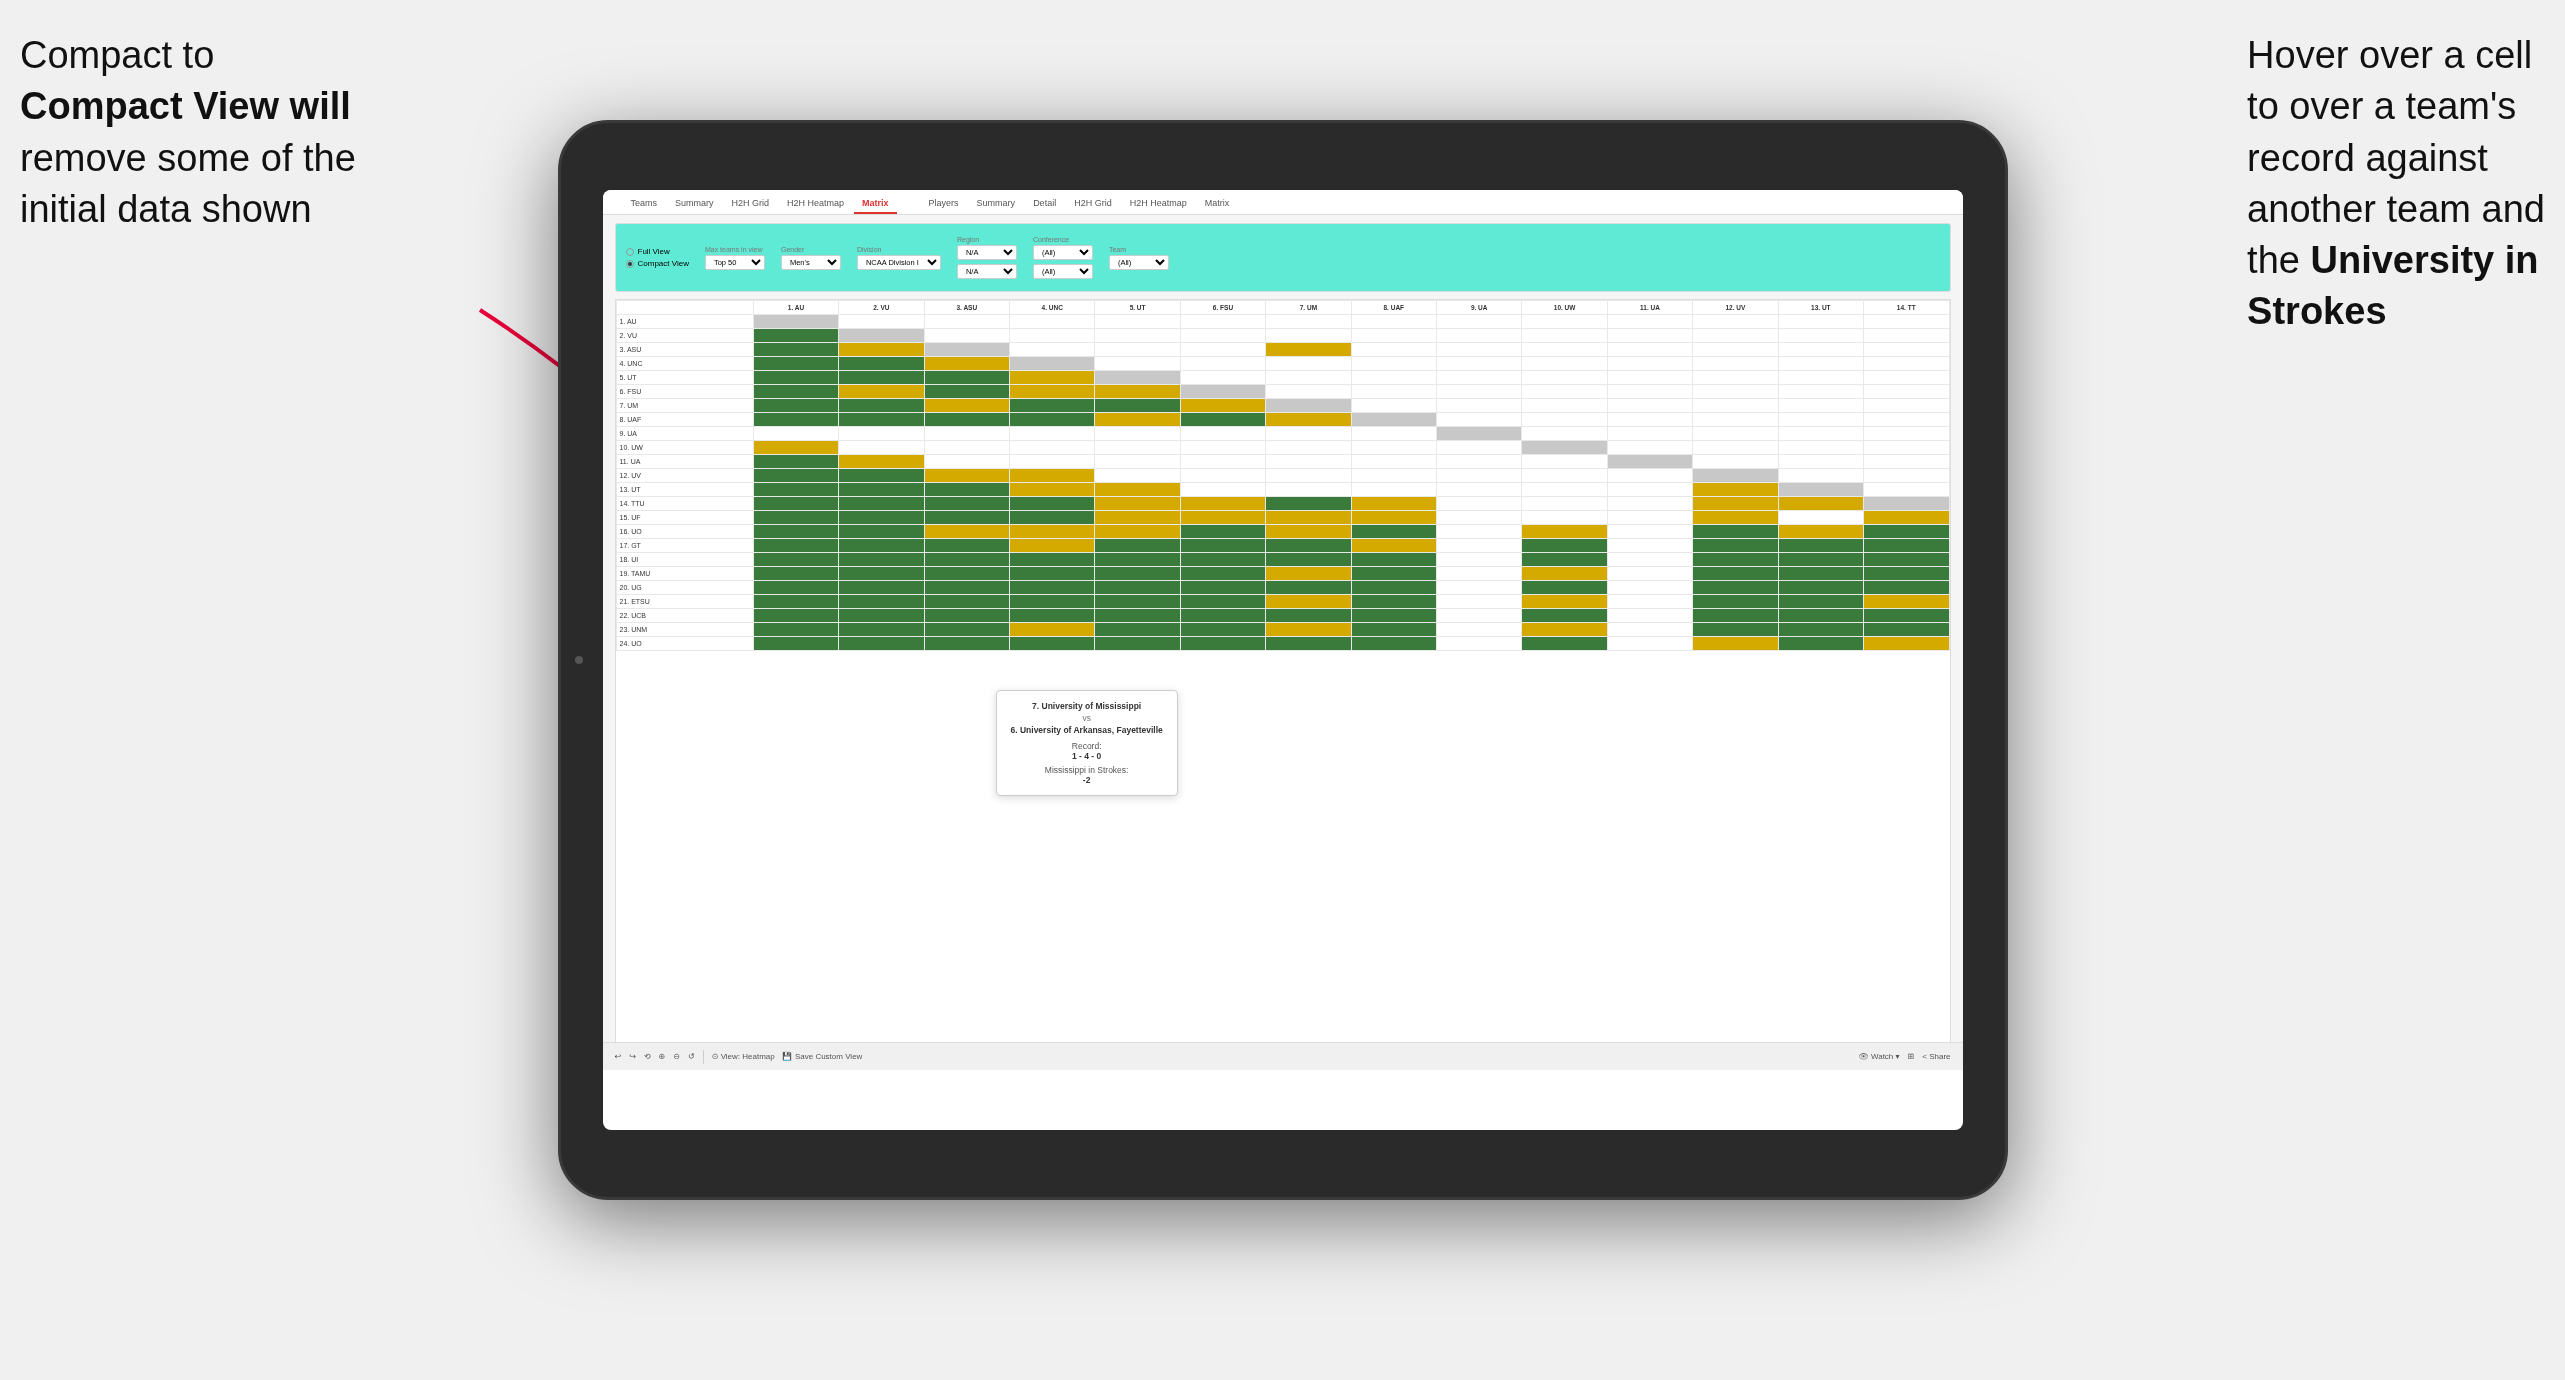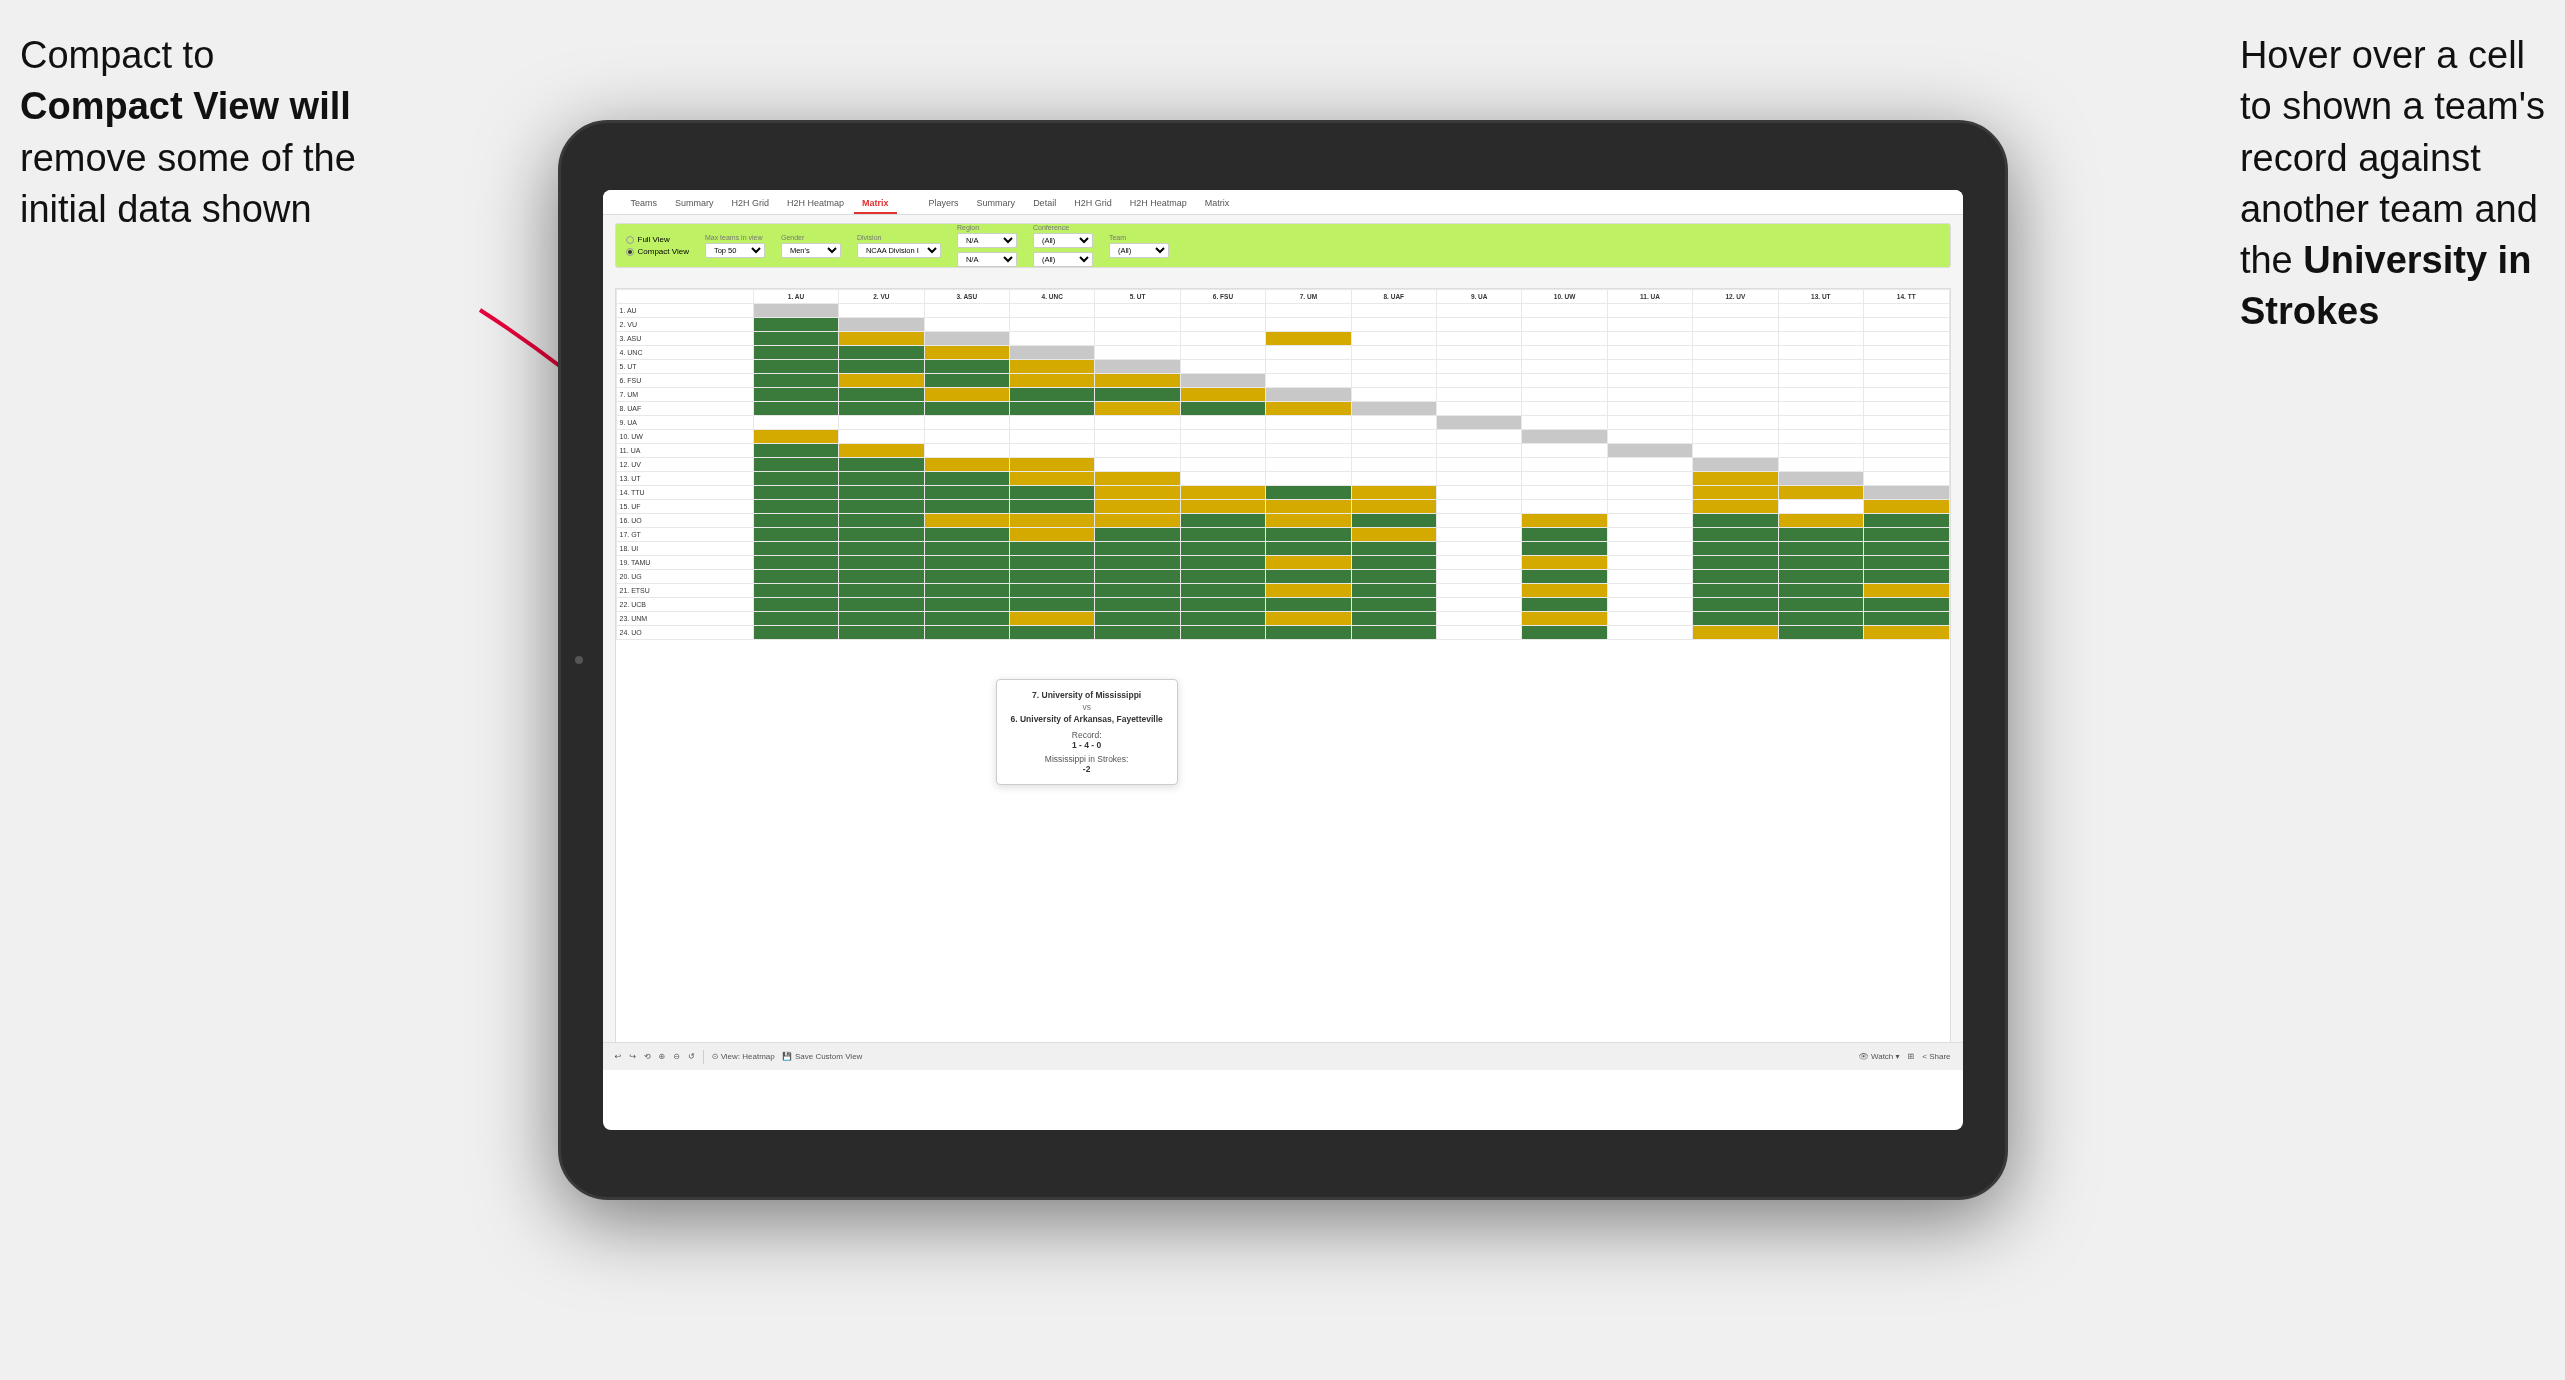--- a/index.html
+++ b/index.html
@@ -145,25 +145,25 @@
     .content-area {
       background: #f5f5f5;
       padding: 8px 12px;
       height: calc(100% - 85px);
       overflow: hidden;
       position: relative;
     }
 
     
     .filters-row {
-      background: #bef264;
+      background: #5eead4;
       border: 1px solid #ddd;
       border-radius: 3px;
-      padding: 0 10px;
-      margin-bottom: 20px;
+      padding: 12px 10px;
+      margin-bottom: 7px;
       display: flex;
       align-items: center;
       gap: 16px;
       font-size: 8px;
     }
     .radio-group {
       display: flex;
       flex-direction: column;
       gap: 3px;
     }
@@ -334,21 +334,21 @@
 
 <div class="annotation-left">
   <span>Compact to</span><br>
   <strong><span>Compact View will</span></strong><br>
   <span>remove some of the</span><br>
   <span>initial data shown</span>
 </div>
 
 <div class="annotation-right">
   <span>Hover over a cell</span><br>
-  <span>to shown a team's</span><br>
+  <span>to over a team's</span><br>
   <span>record against</span><br>
   <span>another team and</span><br>
   <span>the </span><strong><span>University in</span><br><span>Strokes</span></strong>
 </div>
 
 <div class="tablet">
   <div class="tablet-screen">
 
 
     <div class="sub-nav">

